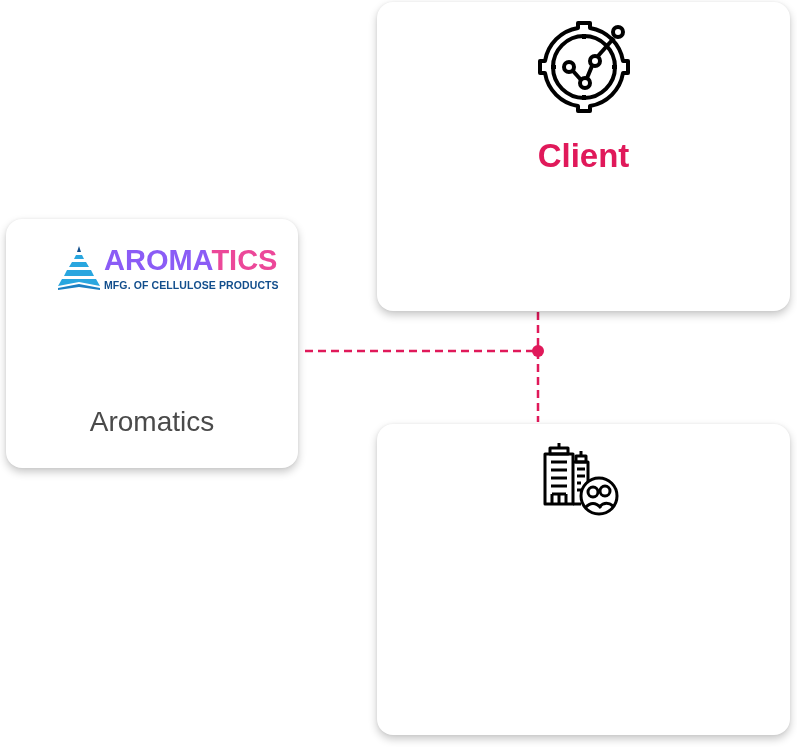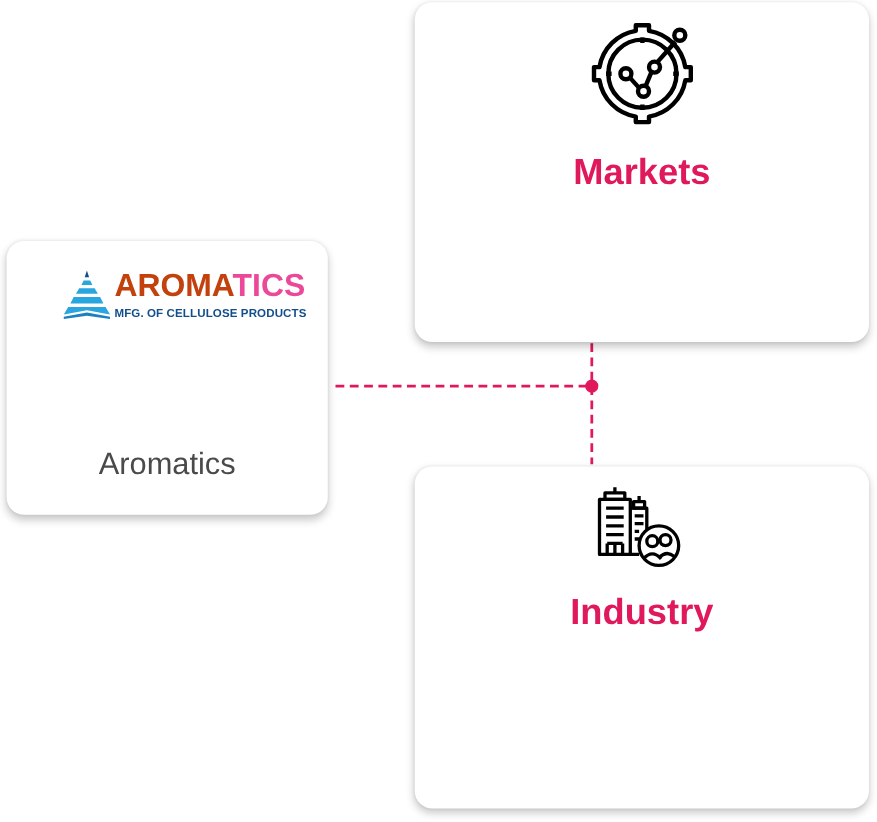--- a/index.html
+++ b/index.html
@@ -11,21 +11,21 @@
     #markets-card { left: 377px; top: 2px; width: 413px; height: 309px; }
     #industry-card { left: 377px; top: 424px; width: 413px; height: 311px; }
     .title { position: absolute; left: 0; right: 0; text-align: center;
              font-weight: bold; font-size: 33px; color: #e0195a; }
     .subtitle { position: absolute; left: 0; right: 0; text-align: center;
                 font-size: 28px; color: #4a4a4a; }
     .icon { position: absolute; }
     #logo { position: absolute; left: 50px; top: 25px; width: 190px; height: 50px; }
     .logo-word { position: absolute; left: 48px; top: 0px; font-weight: bold; font-size: 29px;
                  letter-spacing: 0px; white-space: nowrap; }
-    .logo-word .a { color: #c2410c; }
+    .logo-word .a { color: #8b5cf6; }
     .logo-word .b { color: #ec4899; }
     .logo-tag { position: absolute; left: 48px; top: 35px; font-size: 10.5px; font-weight: bold;
                 color: #124e8c; white-space: nowrap; letter-spacing: 0.1px; }
     svg.connector { position: absolute; left: 0; top: 0; width: 797px; height: 747px; pointer-events: none; }
   </style>
 </head>
 <body>
 
 <svg class="connector" viewBox="0 0 797 747">
   <line x1="305" y1="351" x2="538" y2="351" stroke="#e0195a" stroke-width="2.5" stroke-dasharray="8,5"></line>
@@ -62,21 +62,21 @@
 
       <line x1="38" y1="53" x2="47" y2="63"></line>
       <line x1="52" y1="60" x2="57" y2="48"></line>
       <line x1="63" y1="38" x2="79" y2="20"></line>
       <circle cx="34" cy="49" r="5"></circle>
       <circle cx="50" cy="65" r="5"></circle>
       <circle cx="60" cy="43" r="5"></circle>
       <circle cx="83" cy="14" r="5"></circle>
     </g>
   </svg>
-  <div class="title" style="top:135px;">Markets</div>
+  <div class="title" style="top:135px;">Client</div>
 </div>
 
 <div class="card" id="industry-card">
   <svg class="icon" style="left:164px;top:18px;" width="80" height="76" viewBox="0 0 80 76">
     <g fill="none" stroke="#000" stroke-width="3" stroke-linejoin="round">
 
       <rect x="4" y="12" width="28" height="50"></rect>
       <rect x="9" y="6" width="18" height="6"></rect>
       <line x1="18" y1="1" x2="18" y2="6"></line>
       <line x1="10" y1="20" x2="26" y2="20"></line>
@@ -97,14 +97,13 @@
       <line x1="36" y1="48" x2="40" y2="48"></line>
       <line x1="32" y1="62" x2="40" y2="62"></line>
 
       <circle cx="58" cy="54" r="18"></circle>
       <circle cx="52" cy="50" r="5"></circle>
       <circle cx="64" cy="49" r="5"></circle>
       <path d="M44,66 Q52,57 60,66"></path>
       <path d="M58,65 Q65,58 72,64"></path>
     </g>
   </svg>
-  <div class="title" style="top:113px;">Industry</div>
 </div>
 
 </body></html>

